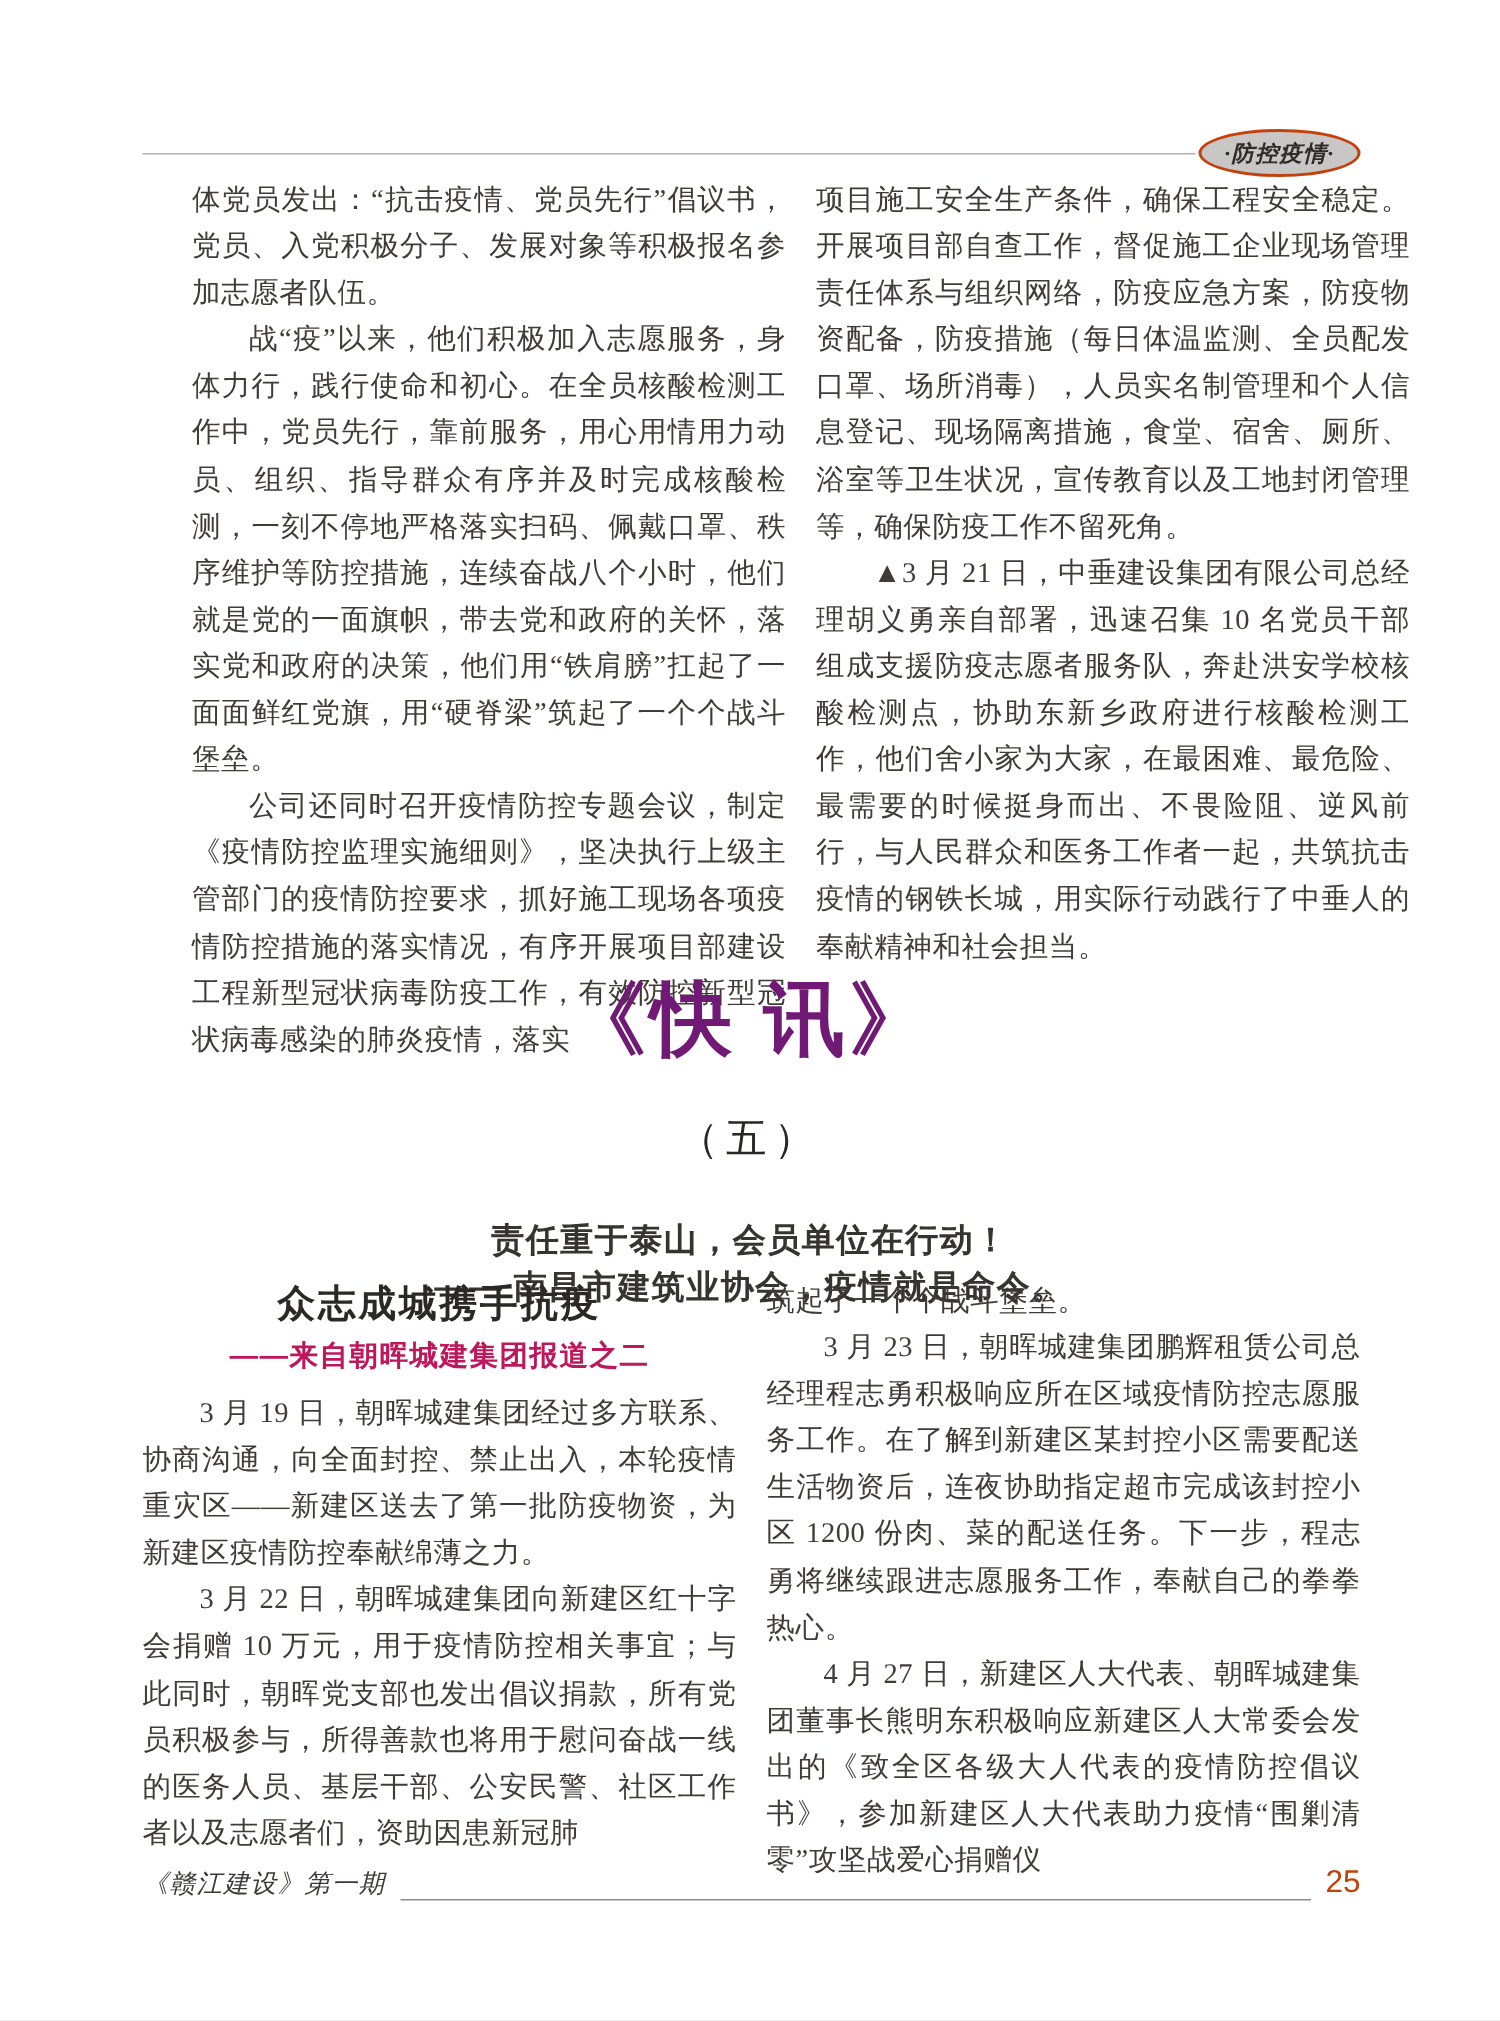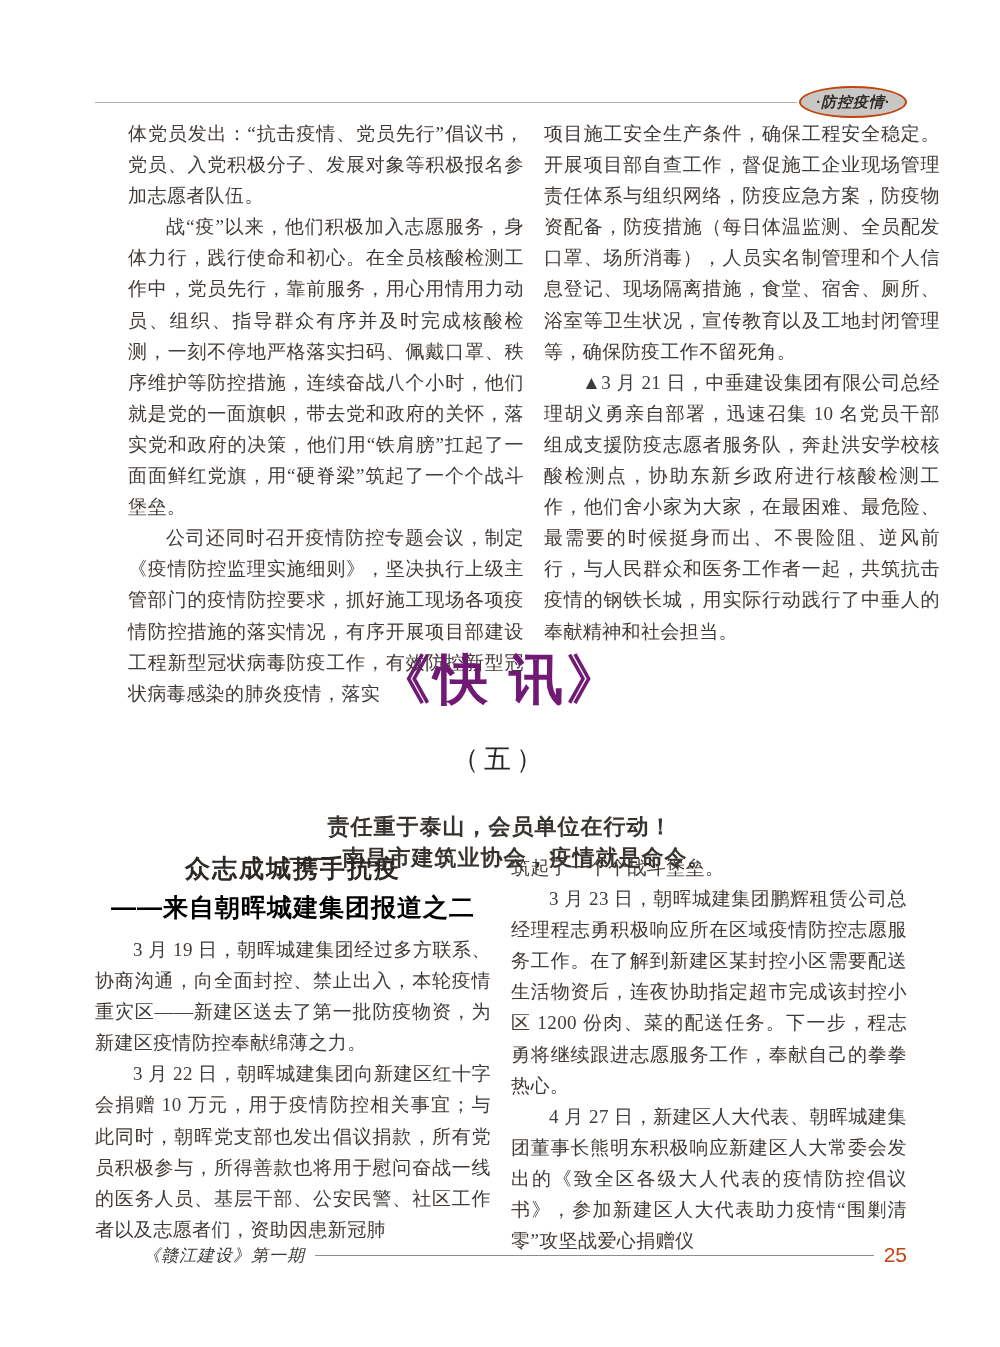--- a/index.html
+++ b/index.html
@@ -58,26 +58,26 @@
   
   .report{position:absolute;top:852px;left:95px;width:812px;}
   .report-heading{
     margin:0 0 6px 0;text-align:center;
     font-family:"Liberation Sans","DejaVu Sans",sans-serif;
     font-size:25px;font-weight:bold;color:#2c2925;letter-spacing:2px;
   }
   .report-subheading{
     margin:0 0 10px 0;text-align:center;
     font-family:"Liberation Sans","DejaVu Sans",sans-serif;
-    font-size:25px;font-weight:bold;color:#000000;letter-spacing:1px;
+    font-size:19px;font-weight:bold;color:#be185d;letter-spacing:1px;
   }
   
   .page-footer{
     position:absolute;left:95px;right:93px;top:1243px;
-    display:flex;align-items:center;gap:10px;margin-left:48px;
+    display:flex;align-items:flex-end;gap:10px;
   }
   .footer-title{font-size:17px;font-style:italic;color:#3c3835;letter-spacing:1px;white-space:nowrap;}
   .footer-rule{flex:1;height:1px;background:#8f8d8b;}
   .page-number{
     font-family:"Liberation Sans","DejaVu Sans",sans-serif;
     font-size:21px;color:#c2410c;white-space:nowrap;
   }
 </style>
 </head>
 <body>

